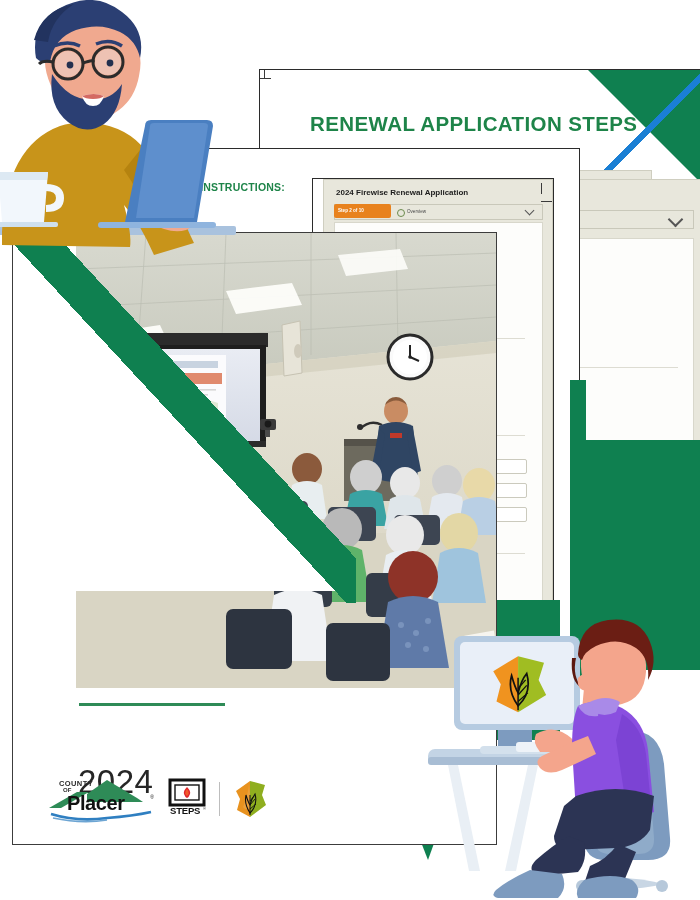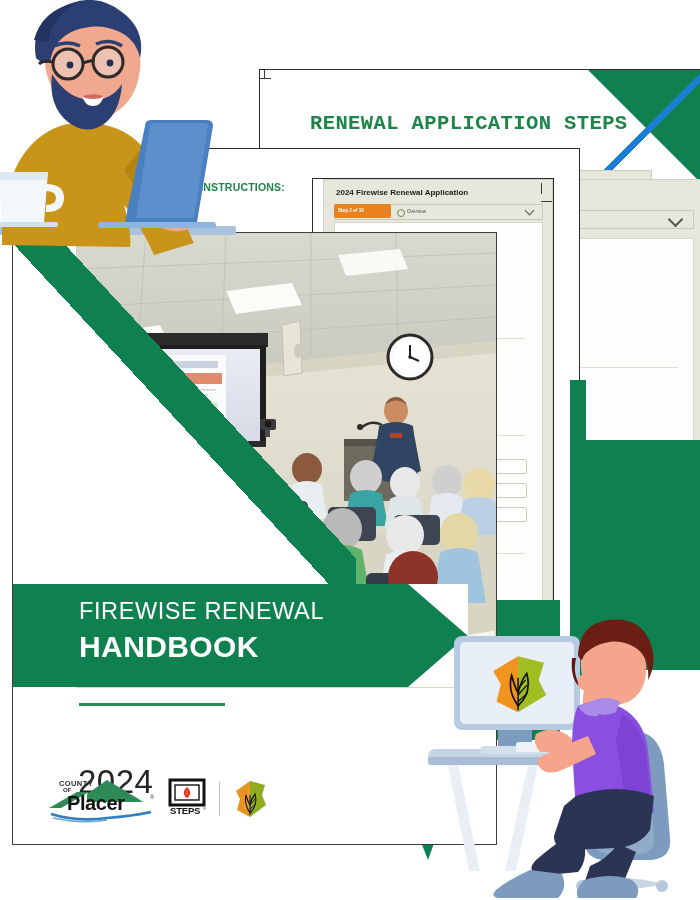--- a/index.html
+++ b/index.html
@@ -7,21 +7,21 @@
        font-family:"Liberation Sans","DejaVu Sans",sans-serif;}
   .stage{position:absolute;left:0;top:0;width:700px;height:900px;overflow:hidden;background:#fff;}
 
   
   .sheet{position:absolute;background:#fff;border:1px solid #2b2b2b;overflow:hidden;}
   .cropmark{position:absolute;background:#3a3a3a;}
 
   
   #sheet-back{left:259px;top:69px;width:444px;height:580px;}
   .steps-title{position:absolute;left:50px;top:42px;font-size:20.5px;font-weight:bold;
-               letter-spacing:.4px;color:#1e8449;white-space:nowrap;font-family:Liberation Mono, monospace;}
+               letter-spacing:.4px;color:#1e8449;white-space:nowrap;}
   .corner-green{position:absolute;right:-2px;top:-2px;width:120px;height:120px;
      background:#0f8050;clip-path:polygon(100% 0,100% 100%,0 0);}
   .corner-blue2{position:absolute;right:-4px;top:-2px;width:140px;height:140px;
      background:linear-gradient(to bottom right,transparent 49.2%,#1a7fd4 49.2%,#1a7fd4 52.5%,transparent 52.5%);}
 
   .form-panel{position:absolute;background:#e8e7dc;border:1px solid #cfcec0;}
   .form-inner{position:absolute;background:#fdfdfb;border:1px solid #d8d7cb;}
   .sel-row{position:absolute;background:#e8e7dc;border:1px solid #c9c8ba;height:17px;}
   .chev{position:absolute;width:9px;height:9px;border-right:2px solid #555;
         border-bottom:2px solid #555;transform:rotate(45deg);}
@@ -323,26 +323,20 @@
           <rect x="390" y="400" width="30" height="22" fill="#f7f5ef" transform="rotate(-10 405 411)"></rect>
         </g>
       </svg>
     </div>
 
     <div class="cov-wedge"></div>
     <div class="cov-diag"></div>
 
     <div class="cov-year">2024</div>
 
-    <div class="cov-band">
-      <div class="cov-band-notch-t"></div>
-      <div class="cov-band-notch-b"></div>
-      <div class="cov-l1">FIREWISE RENEWAL</div>
-      <div class="cov-l2">HANDBOOK</div>
-    </div>
 
     <div class="cov-hr"></div>
 
     <div class="cov-logos">
 
       <div style="position:relative;width:108px;height:42px;">
         <svg width="108" height="42" viewBox="0 0 108 42">
           <path d="M40 16 L60 2 L90 20 L96 24 L40 24 Z" fill="#2e8b57"></path>
           <path d="M2 30 L30 14 L42 14 L14 30 Z" fill="#2e8b57"></path>
           <path d="M4 36 q26 8 56 4 q26 -2 44 -6" stroke="#2f7fc1" stroke-width="2.6" fill="none"></path>

